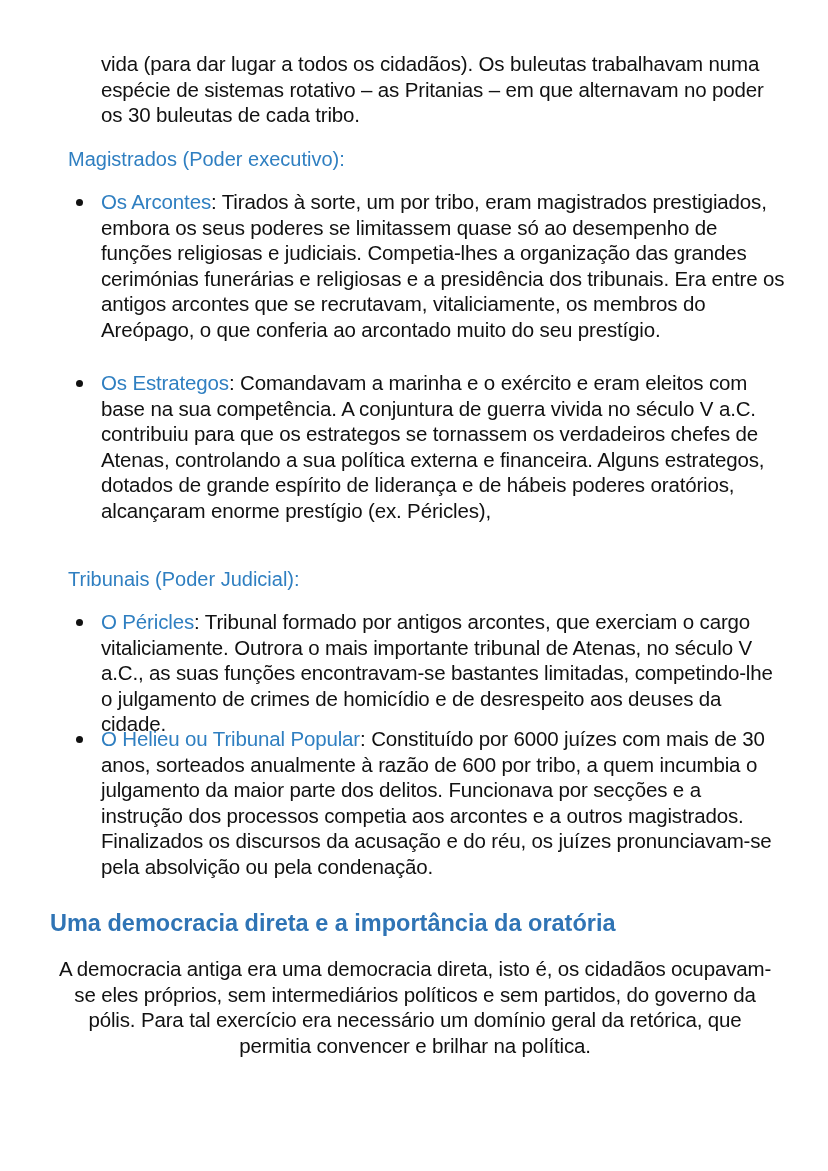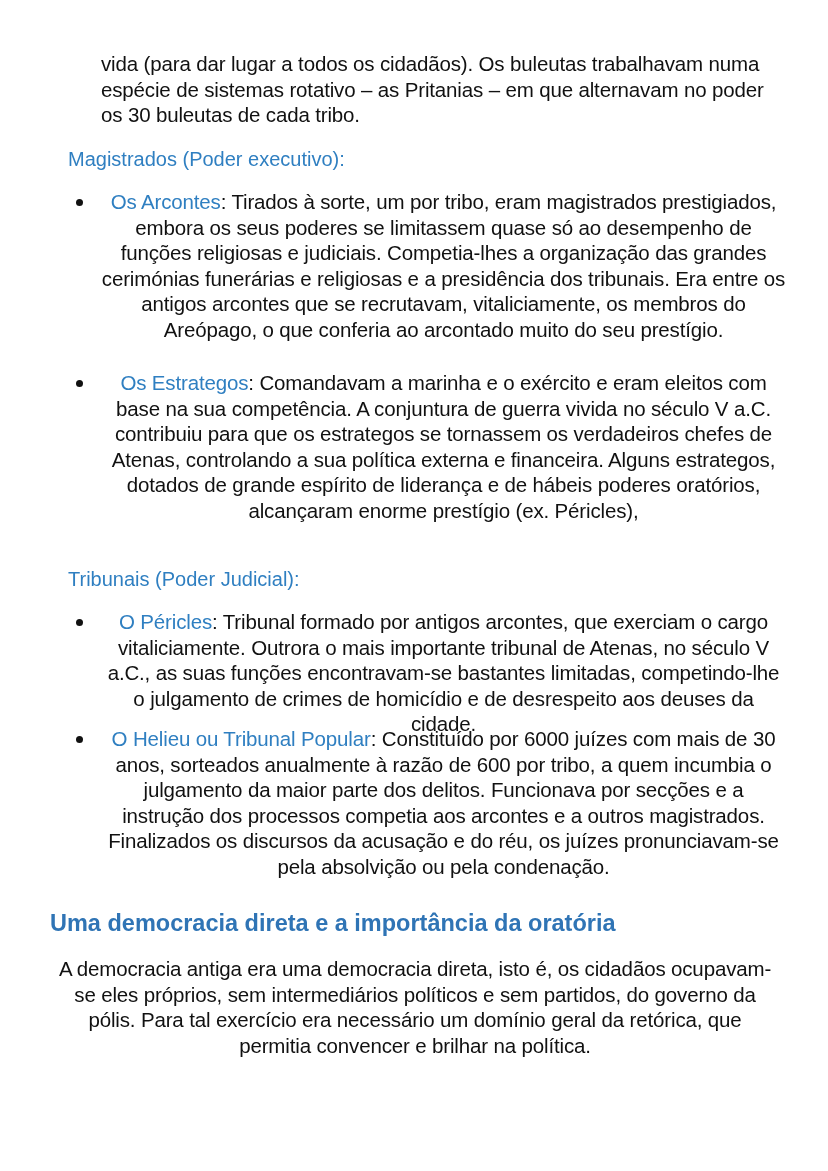--- a/index.html
+++ b/index.html
@@ -17,21 +17,21 @@
   .full { left: 50px; width: 730px; }
   .subhead {
     position: absolute; left: 50px; font-size: 20px; line-height: 24px;
     color: #2f7fc1;
     margin-left: 18px;
   }
   .heading {
     position: absolute; left: 50px; font-size: 23.5px; line-height: 28px;
     font-weight: bold; color: #2f74b5;
   }
-  .bullet-item { position: absolute; left: 101px; width: 685px; font-size: 20.5px; line-height: 25.6px; letter-spacing: -0.15px; text-align: center; }
+  .bullet-item { position: absolute; left: 101px; width: 685px; font-size: 20.5px; line-height: 25.6px; letter-spacing: -0.15px; }
   .bullet-dot {
     position: absolute; left: -25px; top: 10px; width: 7px; height: 7px;
     border-radius: 50%; background: #111;
   }
   .term { color: #2f7fc1; }
 </style>
 </head>
 <body>
 
 <div class="page">

